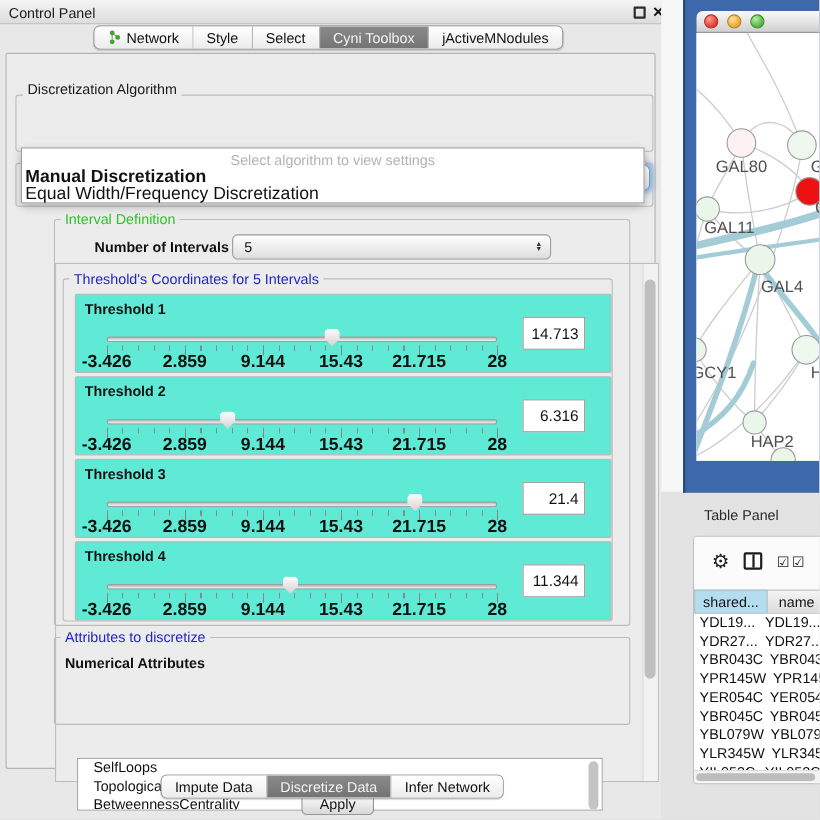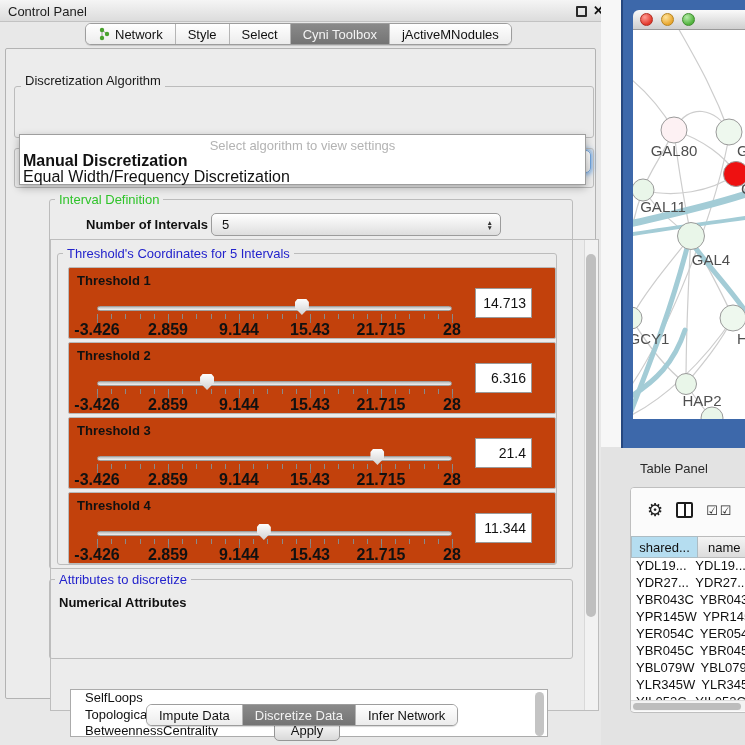--- a/index.html
+++ b/index.html
@@ -52,21 +52,21 @@
   .popup-opt.bold { font-weight:bold; }
 
   
   #settings-scrollpane { left:44px; top:190px; width:549px; height:472px; border:1px solid #bdbdbd; background:#ececec; }
   #sp-scrollbar-track { left:578px; top:191px; width:14px; height:470px; background:#f2f2f2; border-left:1px solid #d9d9d9; }
   #sp-scrollbar-thumb { left:580px; top:205px; width:10px; height:363px; background:#bfbfbf; border-radius:6px; }
 
   .lbl-bold { position:absolute; font-weight:bold; font-size:13px; color:#111; }
 
   .thr-box { position:absolute; left:62px; width:488px; height:72px;
-    background:#c2410c; border:1px solid #b9b9b9; border-radius:2px; }
+    background:#5eead4; border:1px solid #b9b9b9; border-radius:2px; }
   .thr-label { position:absolute; left:8px; top:5px; font-size:13px; font-weight:bold; color:#111; }
   .thr-rail { position:absolute; left:28px; top:38px; width:355px; height:5px;
     background:linear-gradient(#bdbdbd,#f2f2f2); border:1px solid #9f9f9f; border-radius:3px; }
   .thr-thumb { position:absolute; top:31px; width:14px; height:16px;
     background:linear-gradient(#fdfdfd,#d2d2d2);
     clip-path:polygon(0 18%,18% 0,82% 0,100% 18%,100% 55%,50% 100%,0 55%);
     filter:drop-shadow(0 0 1px #8a8a8a); }
   .ticks-major { position:absolute; left:28px; top:46px; width:356px; height:9px;
     background:repeating-linear-gradient(to right,#808080 0 1px,transparent 1px 71px); }
   .ticks-minor { position:absolute; left:28px; top:46px; width:356px; height:5px;

